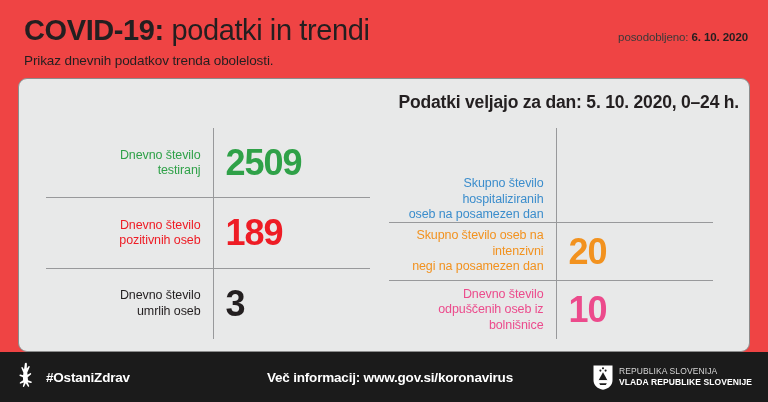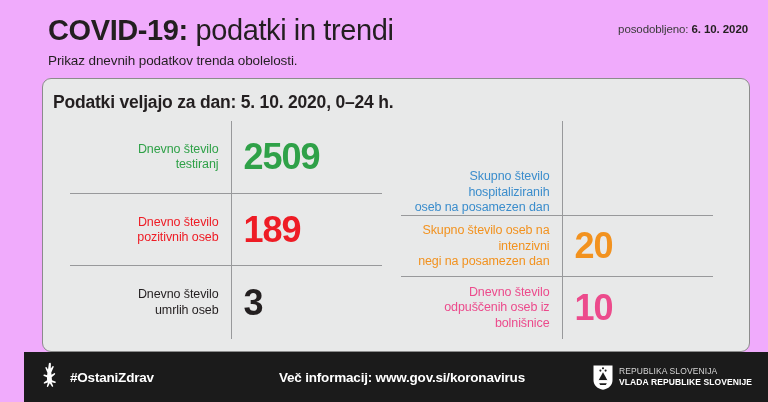--- a/index.html
+++ b/index.html
@@ -14,24 +14,23 @@
     font-family: "Liberation Sans", sans-serif;
     background: #eceded;
     color: #231f20;
     -webkit-font-smoothing: antialiased;
   }
 
   .page {
     position: relative;
     width: 768px;
     height: 402px;
-    background: #f0abfc;
+    background: #ef4444;
     display: flex;
     flex-direction: column;
-    padding-left: 24px;
   }
 
   
   .header {
     position: relative;
     padding: 14px 18px 0 24px;
     height: 78px;
     flex: 0 0 auto;
   }
 
@@ -51,21 +50,21 @@
     margin-top: 7px;
     font-size: 13.5px;
     font-weight: 400;
     color: #231f20;
     letter-spacing: -0.1px;
   }
 
   .updated {
     position: absolute;
     right: 20px;
-    top: 23px;
+    top: 31px;
     font-size: 11.5px;
     color: #3a3a3a;
     white-space: nowrap;
     letter-spacing: -0.1px;
   }
   .updated .date {
     font-weight: 700;
     color: #231f20;
   }
 
@@ -77,26 +76,26 @@
     background: #e8e9e9;
     border: 1px solid #8c8c8c;
     border-radius: 9px;
     padding: 13px 10px 8px 10px;
     display: flex;
     flex-direction: column;
     overflow: hidden;
   }
 
   .card-title {
-    text-align: left;
+    text-align: right;
     font-size: 17.5px;
     font-weight: 700;
     color: #231f20;
     letter-spacing: -0.2px;
-    margin-bottom: 8px;
+    margin-bottom: 15px;
   }
 
   .grid {
     flex: 1 1 auto;
     display: grid;
     grid-template-columns: 1fr 1fr;
     column-gap: 0;
     padding: 0 12px 4px 12px;
   }
 

